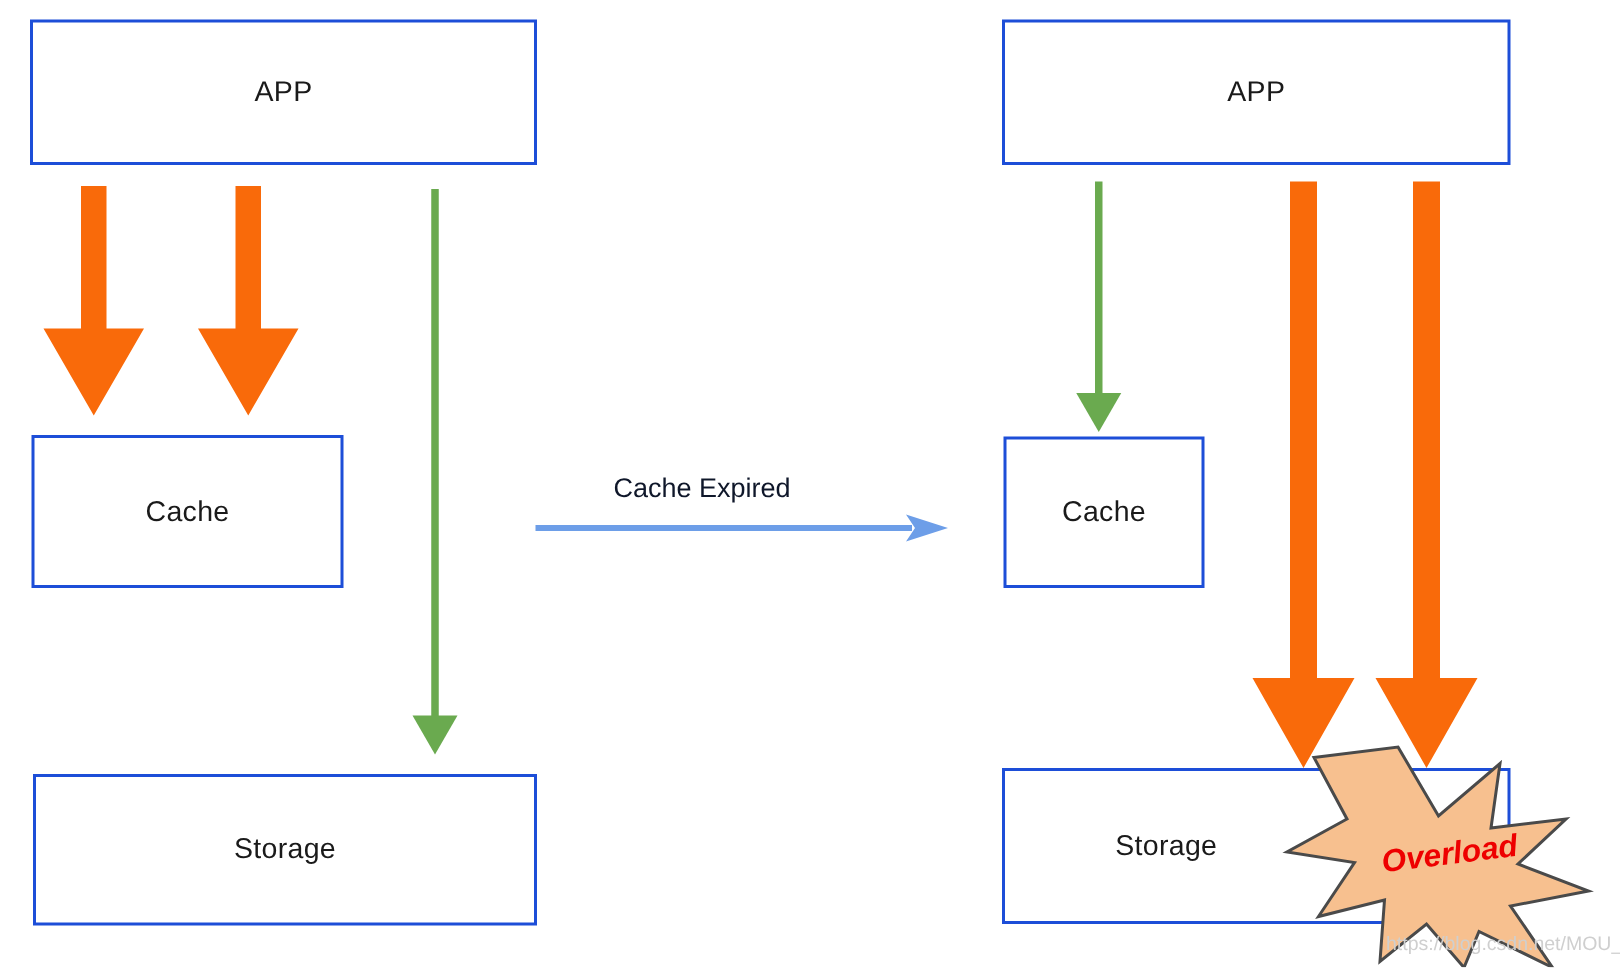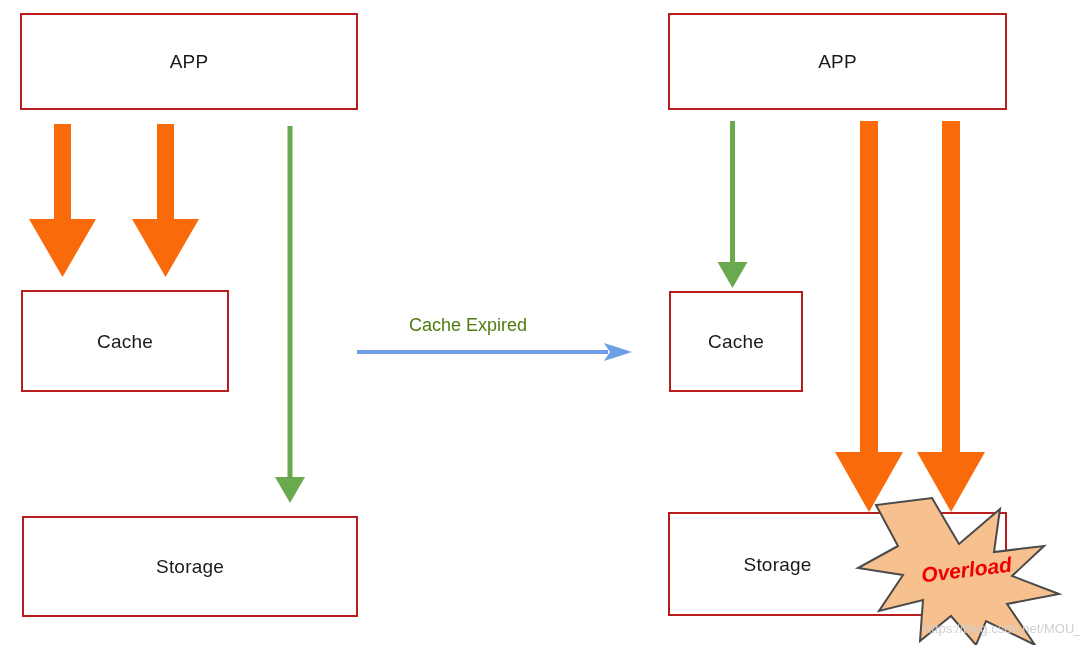--- a/index.html
+++ b/index.html
@@ -14,21 +14,21 @@
     position: relative;
     width: 1080px;
     height: 645px;
     background: #ffffff;
     overflow: hidden;
   }
   .node-box {
     position: absolute;
     box-sizing: border-box;
     background: #ffffff;
-    border: 2px solid #b91c1c;
+    border: 2px solid #1d4ed8;
     display: flex;
     align-items: center;
     justify-content: center;
   }
   .node-label {
     font-family: "Liberation Sans", sans-serif;
     font-size: 19px;
     color: #1a1a1a;
     letter-spacing: 0.2px;
     line-height: 1;
@@ -39,21 +39,21 @@
     top: 0;
     left: 0;
     width: 1080px;
     height: 645px;
     pointer-events: none;
   }
   .transition-label {
     position: absolute;
     font-family: "Liberation Sans", sans-serif;
     font-size: 18px;
-    color: #4d7c0f;
+    color: #0f172a;
     white-space: nowrap;
     user-select: none;
   }
   .burst-label {
     position: absolute;
     font-family: "Liberation Sans", sans-serif;
     font-size: 21px;
     font-weight: bold;
     font-style: italic;
     color: #ee0000;

